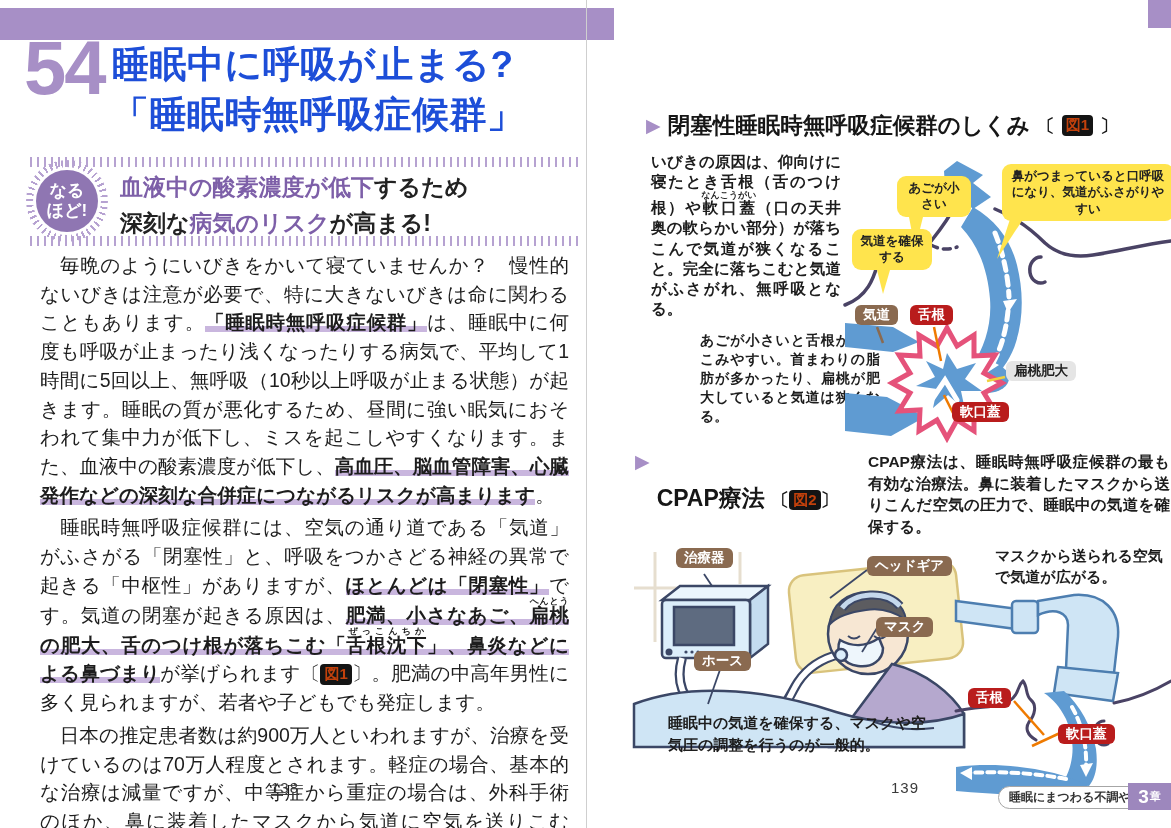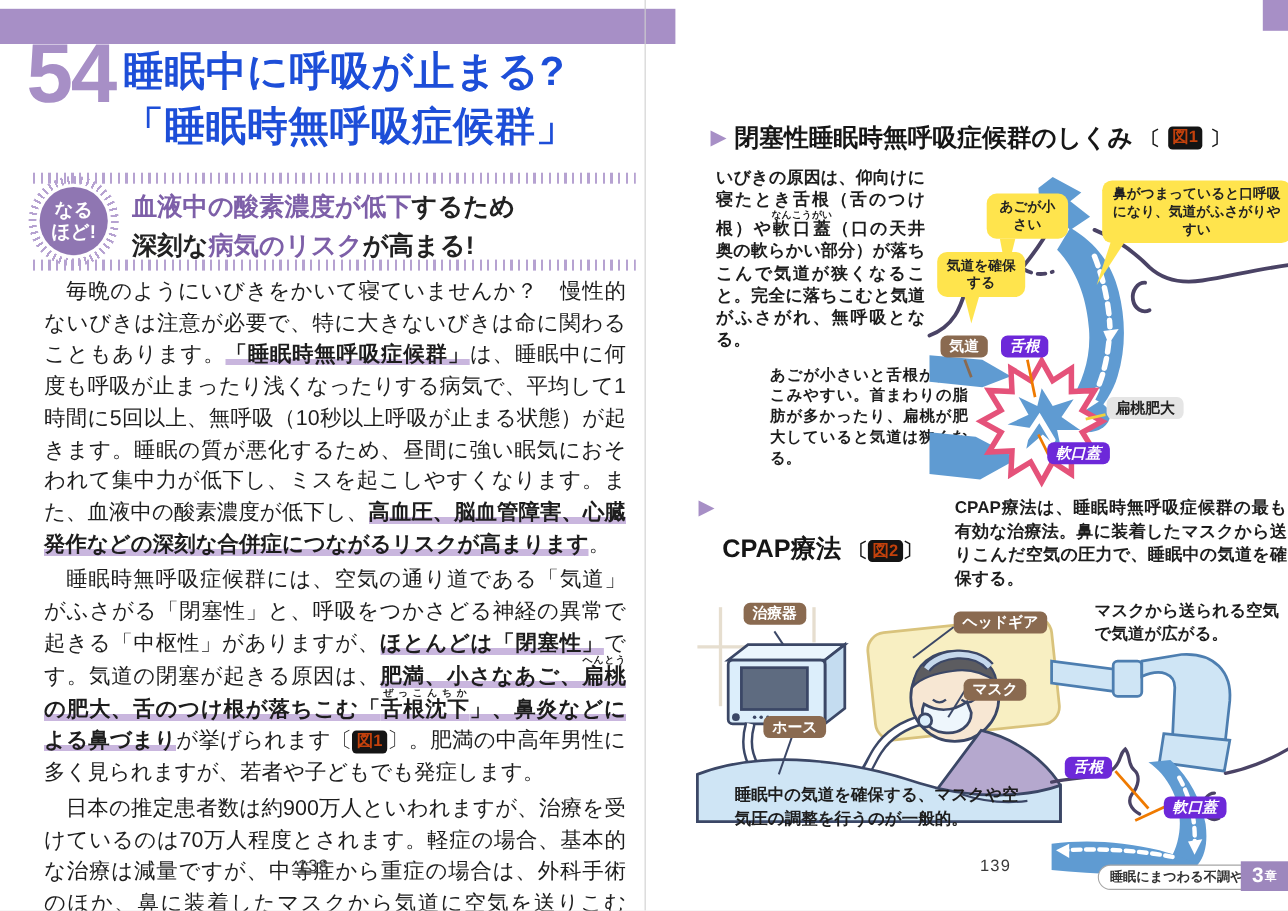--- a/index.html
+++ b/index.html
@@ -53,21 +53,21 @@
   .fig2-head .lines{font-size:23px;line-height:31px;font-weight:900;}
   .fig2-desc{left:868px;top:451px;width:302px;font-size:15.5px;line-height:21.5px;
     text-align:justify;font-weight:600;}
   .bed-caption{left:668px;top:712px;width:272px;font-size:15px;line-height:22px;font-weight:600;}
   .fig2r-caption{left:995px;top:545px;width:180px;font-size:15px;line-height:21px;font-weight:600;}
 
   
   .pill{position:absolute;border-radius:6px;padding:2px 8px;font-size:13.5px;font-weight:800;
     line-height:1.2;color:#fff;white-space:nowrap;}
   .pill-brown{background:#8a6a50;}
-  .pill-orange{background:#6d28d9;font-style:italic;}
+  .pill-orange{background:#b91c1c;}
   .pill-yellow{background:#e5e5e5;color:#222;}
   .bubble{position:absolute;background:#ffe44d;color:#222;border-radius:9px;padding:4px 6px;
     font-size:12.5px;font-weight:800;line-height:1.3;text-align:center;}
 
   
   .footer-pill{left:998px;top:786px;background:#fff;border:1.5px solid #a6a6a6;border-radius:12px;
     padding:2px 10px;font-size:12px;font-weight:700;color:#333;white-space:nowrap;}
   .footer-tab{left:1128px;top:783px;width:43px;height:27px;background:#9d87bd;color:#fff;
     display:flex;align-items:center;justify-content:center;gap:1px;}
   .footer-tab .num{font-size:19px;font-weight:900;line-height:1;}

